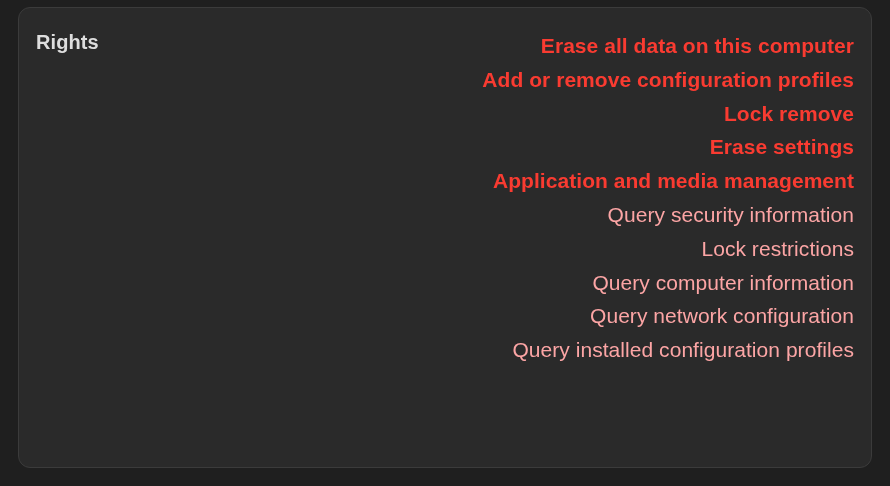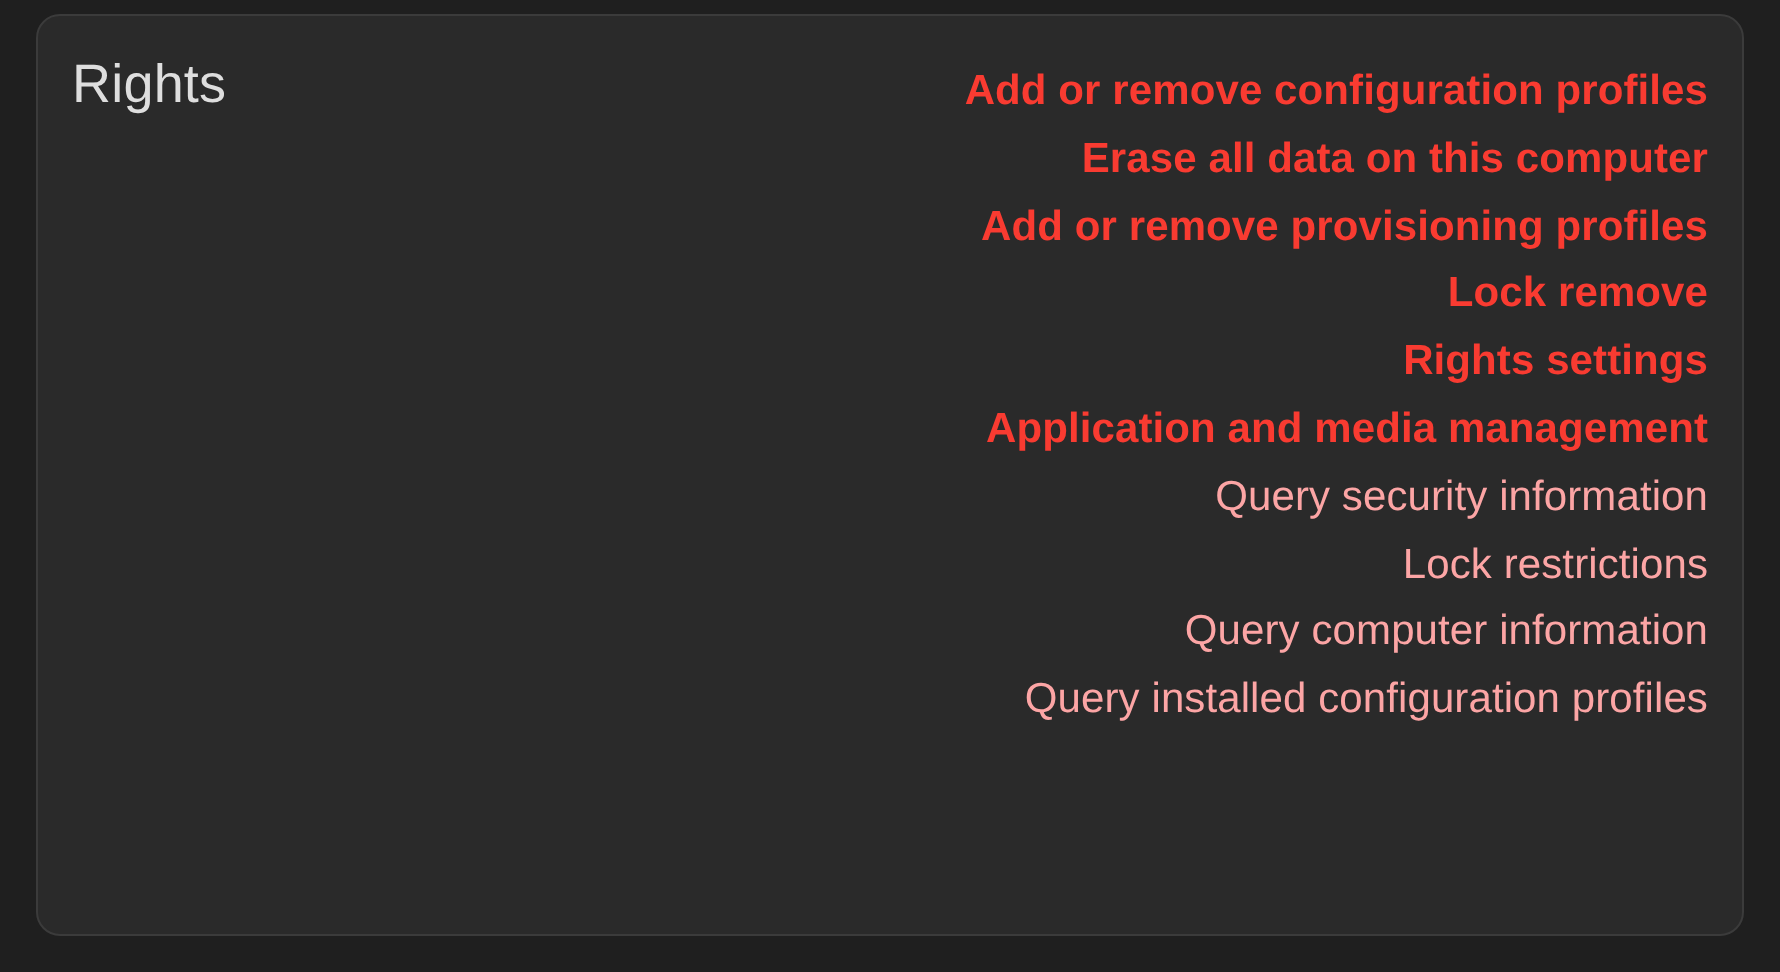--- a/index.html
+++ b/index.html
@@ -29,22 +29,22 @@
   #card-inner {
     position: relative;
     width: 100%;
     height: 100%;
   }
 
   #rights-label {
     position: absolute;
     left: 17px;
     top: 21px;
-    font-size: 27px;
-    font-weight: 400;
+    font-size: 20px;
+    font-weight: 700;
     color: #dedede;
     letter-spacing: 0.1px;
     line-height: 26px;
     white-space: nowrap;
   }
 
   #rights-list {
     position: absolute;
     right: 17px;
     top: 21px;
@@ -74,26 +74,26 @@
 </style>
 </head>
 <body>
 
 <div id="rights-card">
   <div id="card-inner">
 
     <div id="rights-label">Rights</div>
 
     <ul id="rights-list">
+        <li class="sev-destructive">Erase all data on this computer</li>
         <li class="sev-destructive">Add or remove configuration profiles</li>
-        <li class="sev-destructive">Erase all data on this computer</li>
-        <li class="sev-destructive">Add or remove provisioning profiles</li>
         <li class="sev-destructive">Lock remove</li>
-        <li class="sev-destructive">Rights settings</li>
+        <li class="sev-destructive">Erase settings</li>
         <li class="sev-destructive">Application and media management</li>
         <li class="sev-normal">Query security information</li>
         <li class="sev-normal">Lock restrictions</li>
         <li class="sev-normal">Query computer information</li>
+        <li class="sev-normal">Query network configuration</li>
         <li class="sev-normal">Query installed configuration profiles</li>
       </ul>
 
   </div>
 </div>
 
 </body></html>

